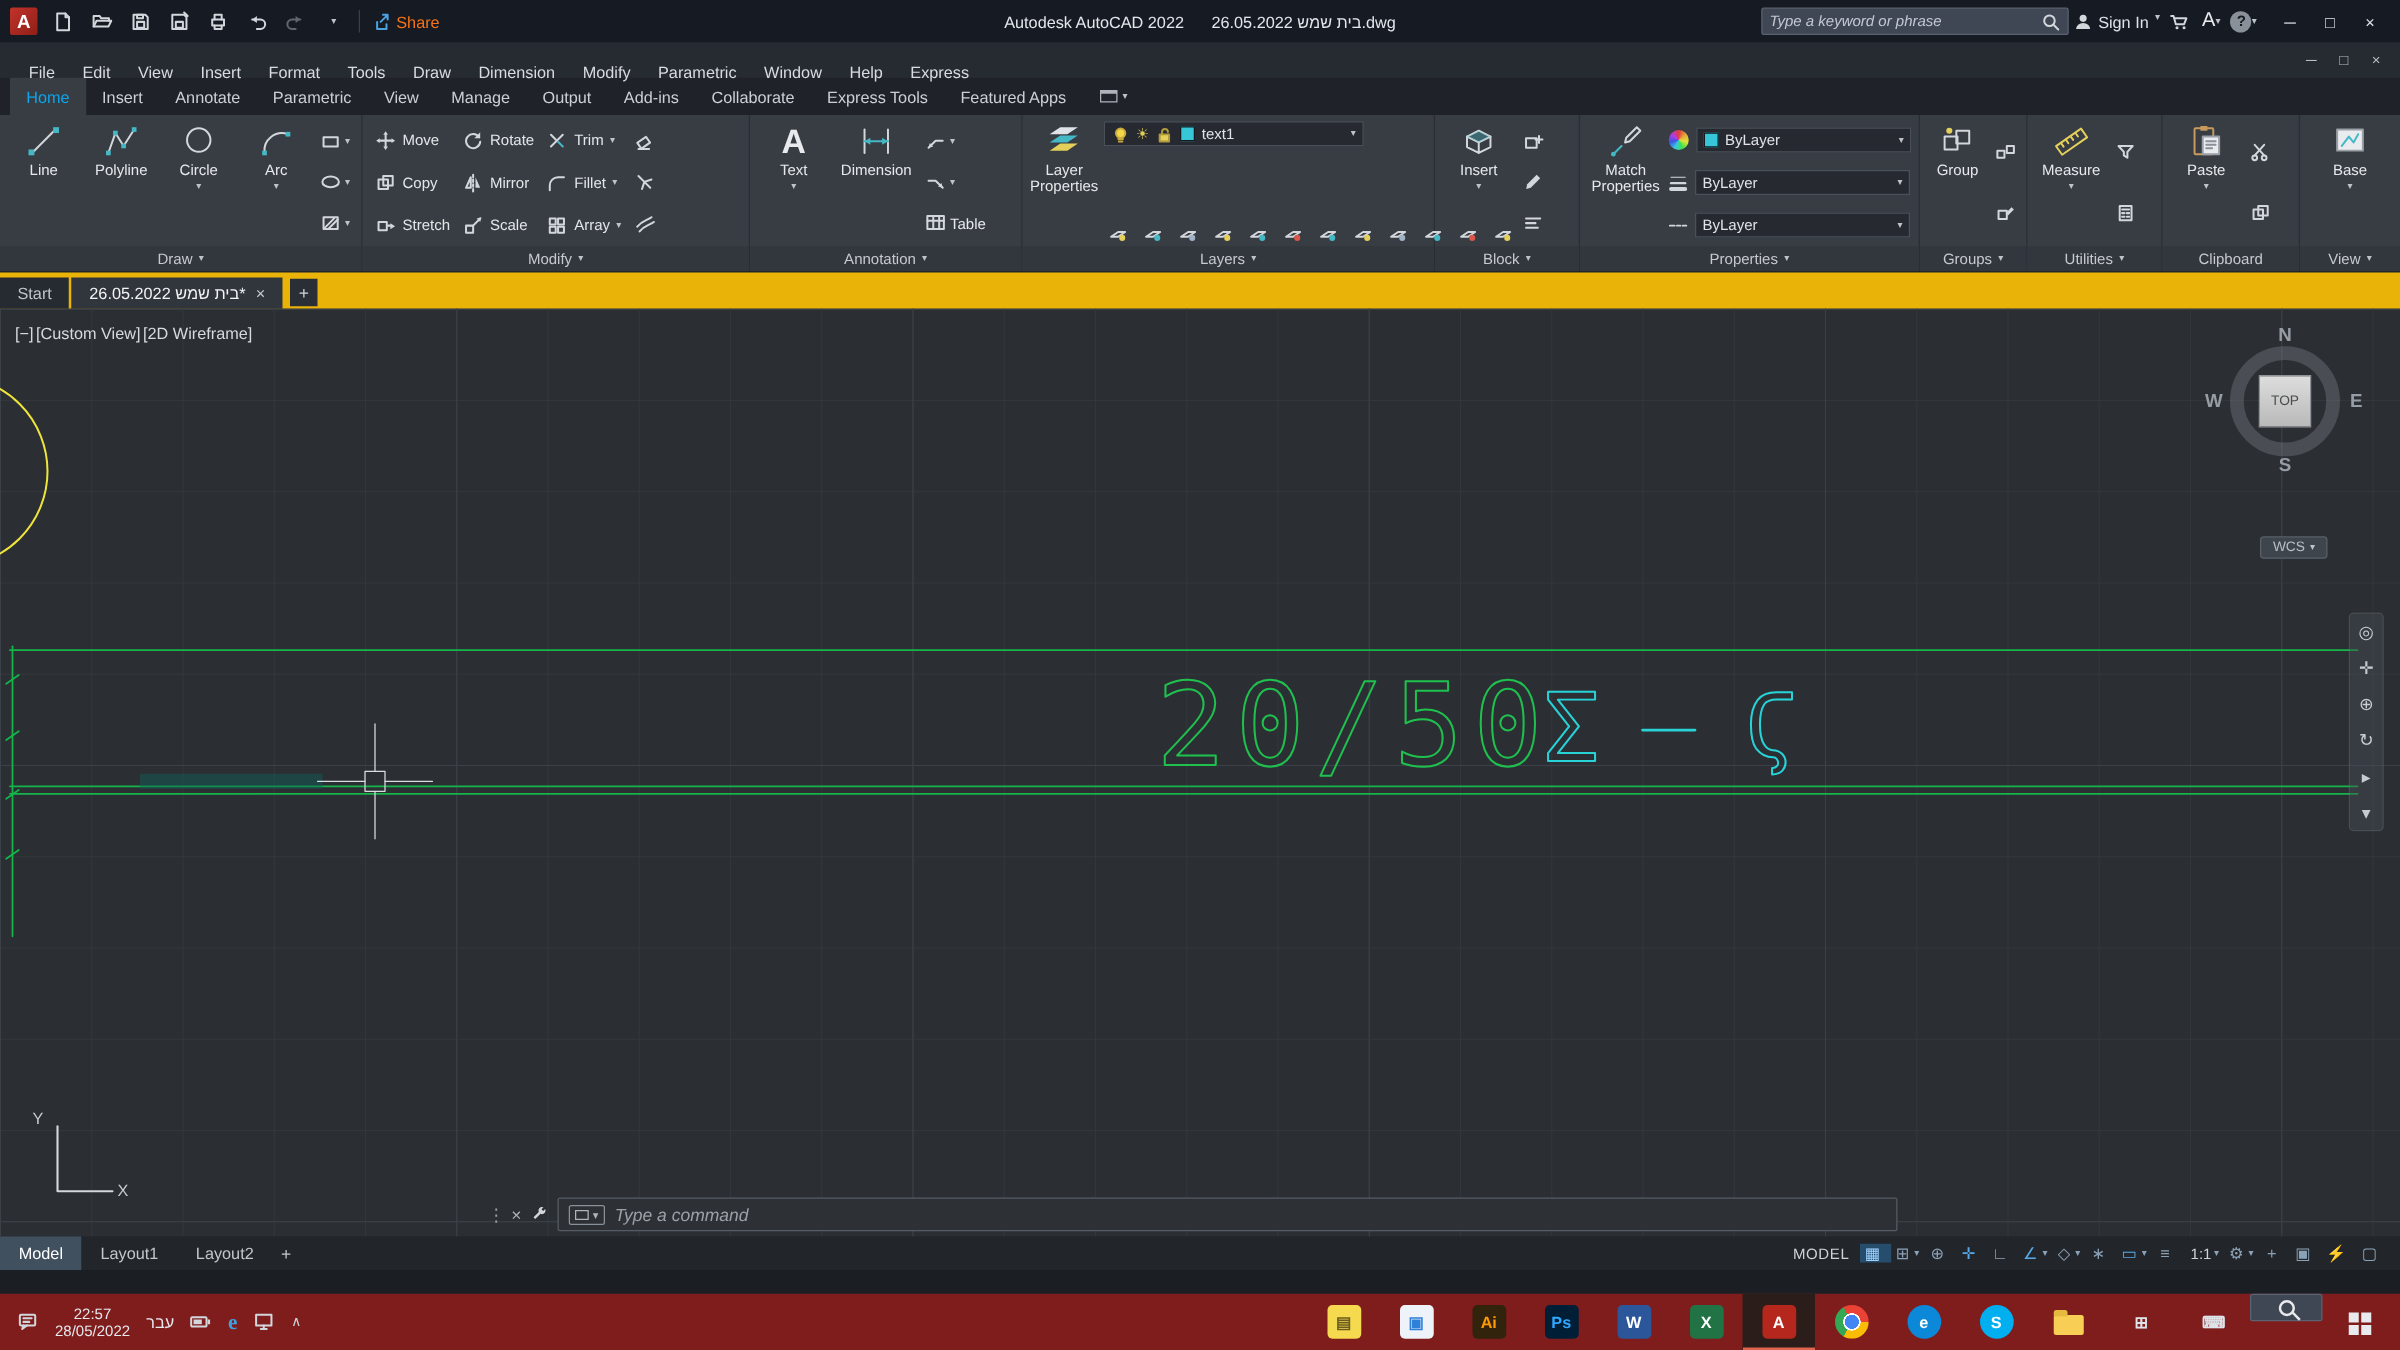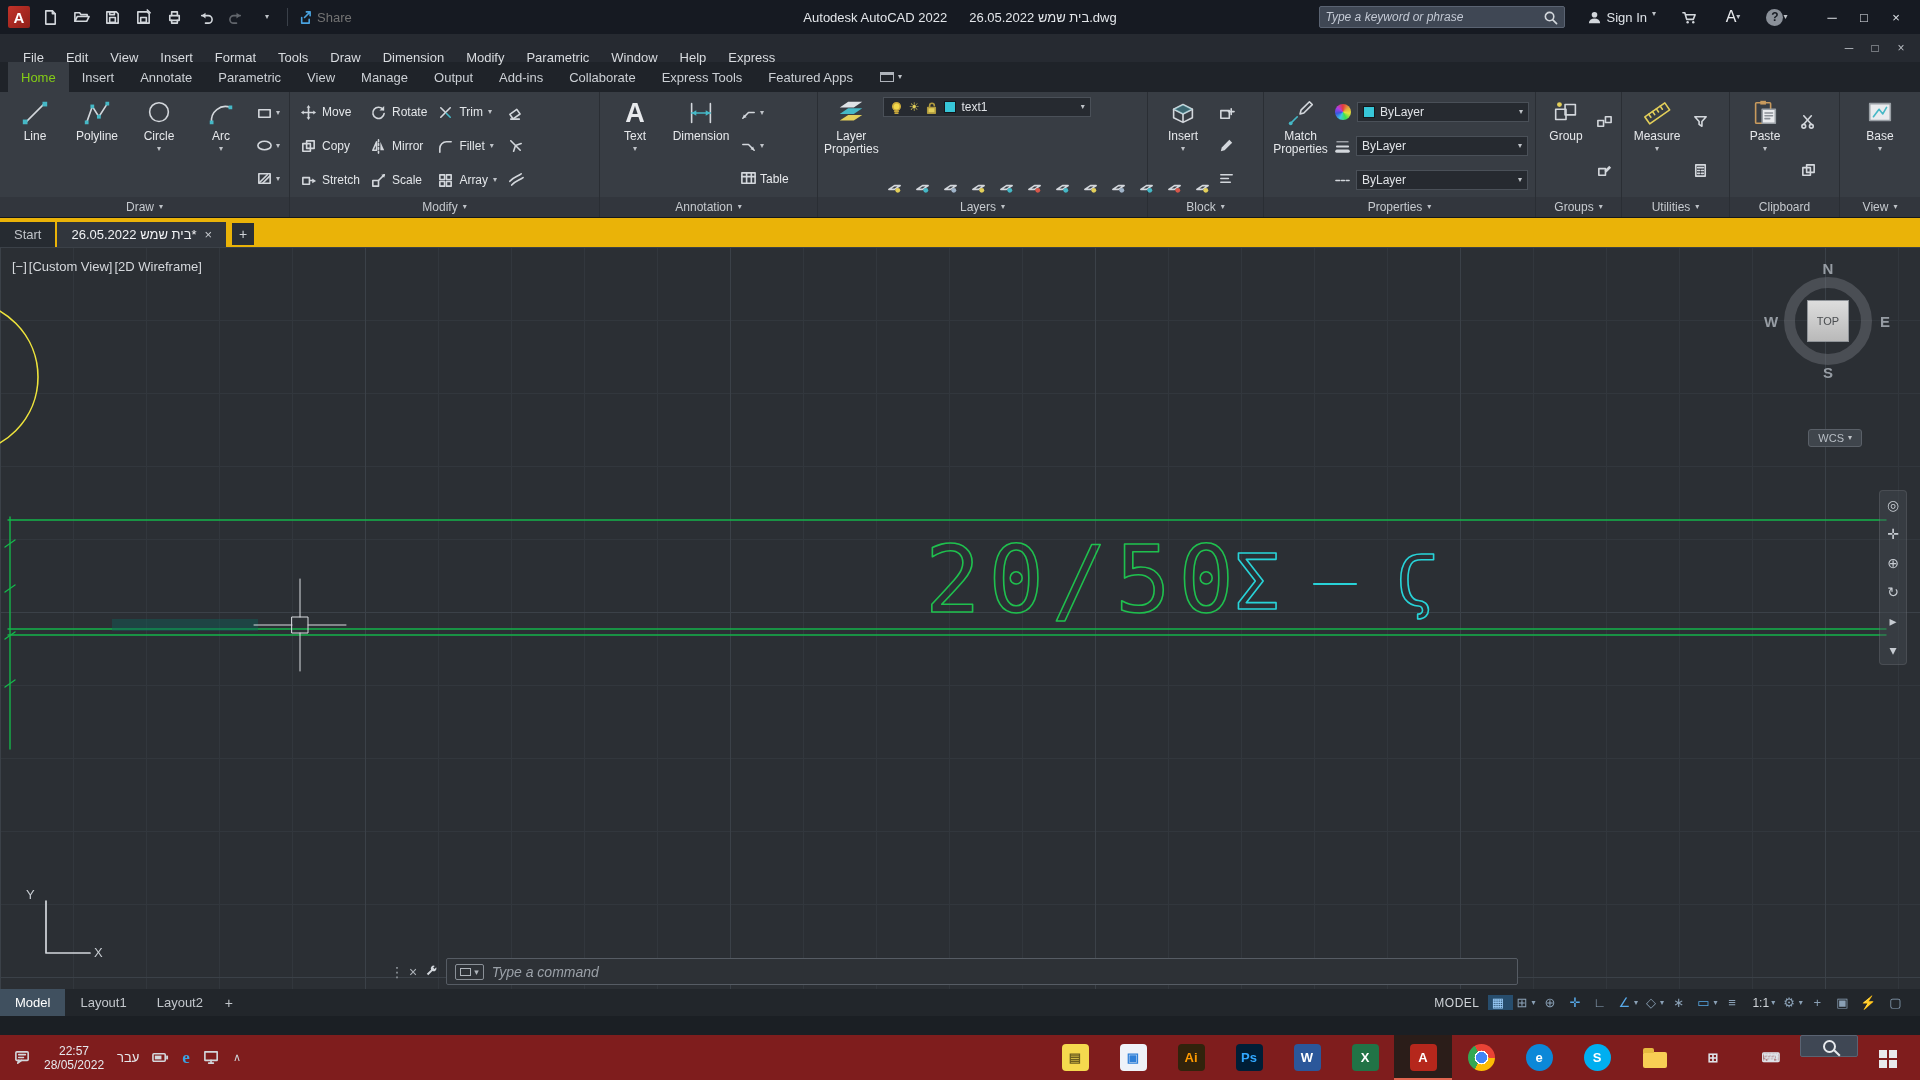--- a/index.html
+++ b/index.html
@@ -12,43 +12,43 @@
   .yel{stroke:#e3cf5a}.yelf{fill:#e3cf5a;stroke:none}
   .car{font-size:8px;color:#bfc3c8;line-height:8px}
 
   
   .tb{height:34px;background:#161a22;display:flex;align-items:center;position:relative;padding:0 8px;flex:none}
   .tb-left{display:flex;align-items:center;gap:9px}
   .logo{width:22px;height:22px;background:linear-gradient(135deg,#c2332a,#8f1f18);color:#fff;font-weight:bold;font-size:15px;display:flex;align-items:center;justify-content:center;border-radius:2px}
   .qbtn{display:flex;align-items:center;justify-content:center;width:22px;height:22px}
   .qbtn.dim{opacity:.4}
   .vsep{width:1px;height:18px;background:#3a4049}
-  .share{display:flex;align-items:center;gap:5px;color:#737373;font-size:13px}
+  .share{display:flex;align-items:center;gap:5px;color:#f97316;font-size:13px}
   .share svg{stroke:#4aa3e0}
   .tb-title{position:absolute;left:50%;transform:translateX(-50%);display:flex;gap:22px;font-size:13px;color:#e3e6ea;white-space:nowrap}
-  .tb-right{margin-left:auto;display:flex;align-items:center;gap:22px}
+  .tb-right{margin-left:auto;display:flex;align-items:center;gap:4px}
   .search{display:flex;align-items:center;background:#3f4754;border:1px solid #5a6372;border-radius:2px;height:22px;width:246px;padding:0 6px}
   .search input{flex:1;background:transparent;border:none;outline:none;color:#e6e9ee;font-size:12px;font-style:italic}
   .search input::placeholder{color:#c3c9d4;font-style:italic}
   .signin{display:flex;gap:5px;font-size:13px;color:#dfe3e8}
   .helpc{width:17px;height:17px;border-radius:50%;background:#8a9099;color:#161a22;font-size:12px;font-weight:bold;display:flex;align-items:center;justify-content:center}
   .winbtns{display:flex;margin-left:6px}
   .winbtns button{width:32px;height:26px;font-size:13px;color:#dfe3e8;display:flex;align-items:center;justify-content:center}
 
   
   .menu{height:28px;background:#262a31;display:flex;align-items:stretch;padding-left:12px;position:relative;flex:none}
   .mitem{padding:16px 11px;font-size:13px;color:#d8dbdf}
   .docwin{position:absolute;right:6px;top:0;bottom:0;display:flex;align-items:center}
   .docwin button{width:26px;font-size:12px;color:#b9bdc3}
 
   
   .rtabs{height:30px;background:#1f2329;display:flex;align-items:stretch;padding-left:8px;flex:none}
   .rtabs-items{display:flex;align-items:stretch}
   .rtab{padding:0 13px;font-size:13px;color:#ccd0d5}
-  .rtab.active{background:#383d44;color:#84cc16}
+  .rtab.active{background:#383d44;color:#0ea5e9}
   .rtoggle{display:flex;align-items:center;gap:4px;margin-left:14px}
   .boxico{width:14px;height:10px;border:1px solid #aeb3ba;border-top-width:3px;display:inline-block}
 
   
   .ribbon{height:126px;background:#383d44;display:flex;border-bottom:1px solid #15181c;flex:none}
   .panel{display:flex;flex-direction:column;border-right:1px solid #2a2e34;flex:none}
   .pbody{flex:1;display:flex;gap:4px;padding:3px 6px 0}
   .ptitle{height:20px;display:flex;align-items:center;justify-content:center;gap:5px;font-size:12px;color:#c6cacf;background:#32363d}
   .big{width:58px;display:flex;flex-direction:column;align-items:center;padding-top:3px;gap:2px}
   .big .lbl{font-size:12px;line-height:13px;text-align:center;color:#e6e8eb}

